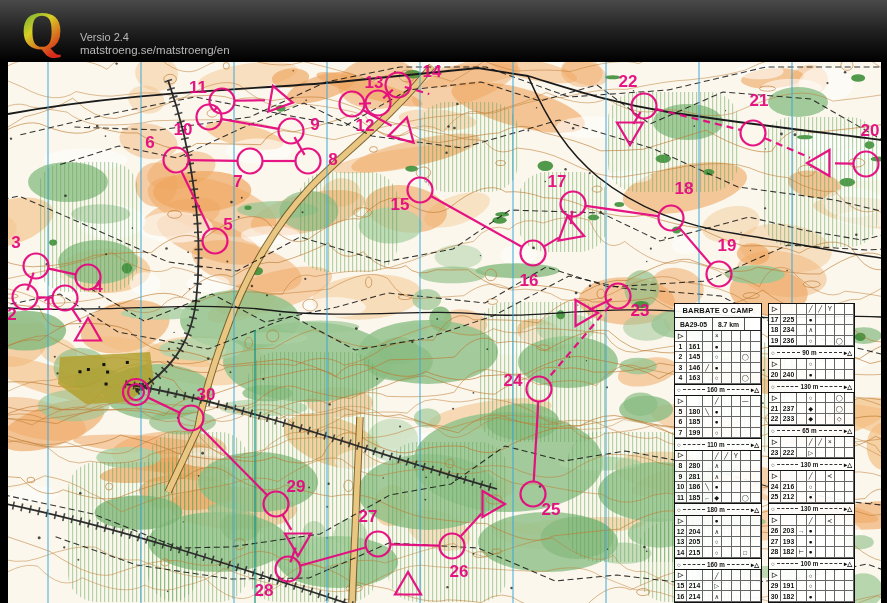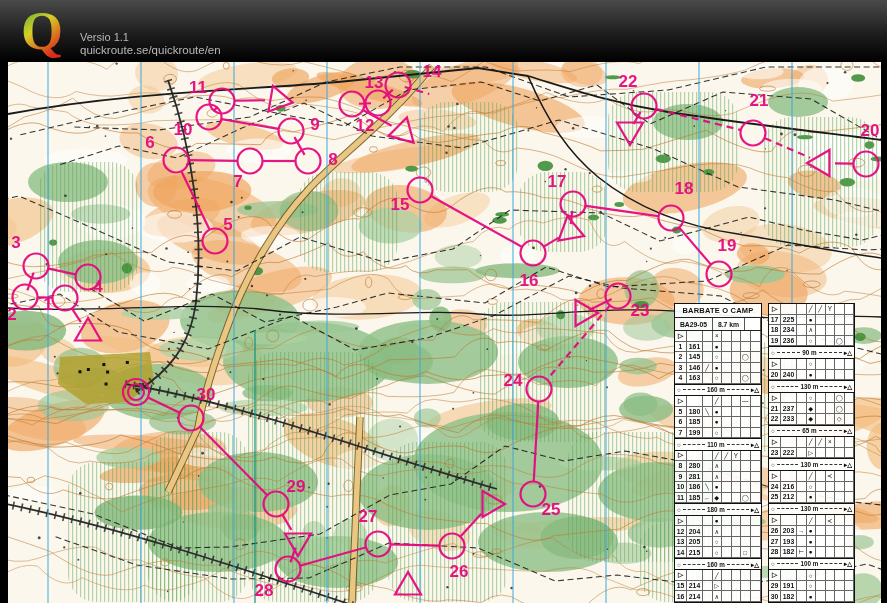--- a/index.html
+++ b/index.html
@@ -43,22 +43,22 @@
   <svg id="logo" viewBox="0 0 56 56">
     <defs>
       <linearGradient id="qg" x1="0" y1="0" x2="0.55" y2="1">
         <stop offset="0" stop-color="#2f9e3f"></stop>
         <stop offset="0.5" stop-color="#d6cf25"></stop>
         <stop offset="1" stop-color="#d92b1a"></stop>
       </linearGradient>
     </defs>
     <text x="28" y="46" text-anchor="middle" font-size="54" font-weight="bold" font-family="Liberation Serif, serif" fill="url(#qg)">Q</text>
   </svg>
-  <div id="version">Versio 1.1</div>
-  <div id="url">quickroute.se/quickroute/en</div>
+  <div id="version">Versio 2.4</div>
+  <div id="url">matstroeng.se/matstroeng/en</div>
 </div>
 
 <div id="map-area">
   <svg id="map-svg" width="873" height="541" viewBox="0 0 873 541">
       <rect x="0" y="0" width="873" height="541" fill="#fbf7ec"></rect>
       <ellipse cx="96.72155400039628" cy="209.09272756266284" rx="45.725053125526756" ry="22.250559288077056" fill="#f3bd7f" opacity="0.6493539431248792" transform="rotate(-0.27126885019242764 96.72155400039628 209.09272756266284)"></ellipse>
       <ellipse cx="669.3158879131079" cy="225.31247676276527" rx="26.673890530131757" ry="19.173597674351186" fill="#efa55f" opacity="0.5033974974881857" transform="rotate(10.828098189085722 669.3158879131079 225.31247676276527)"></ellipse>
       <ellipse cx="238.6436243657954" cy="204.13503818921723" rx="56.61094502033666" ry="22.220729536376894" fill="#efa55f" opacity="0.4733663883176632" transform="rotate(15.056356899440289 238.6436243657954 204.13503818921723)"></ellipse>
       <ellipse cx="663.6771154683083" cy="409.6760109682758" rx="56.9450967987068" ry="19.652889670804143" fill="#f3bd7f" opacity="0.5133336648810655" transform="rotate(5.105736600235105 663.6771154683083 409.6760109682758)"></ellipse>
       <ellipse cx="177.84805645002052" cy="404.3254087417908" rx="47.670484649948776" ry="12.605832017492503" fill="#efa55f" opacity="0.5969552725553512" transform="rotate(10.546576716005802 177.84805645002052 404.3254087417908)"></ellipse>

